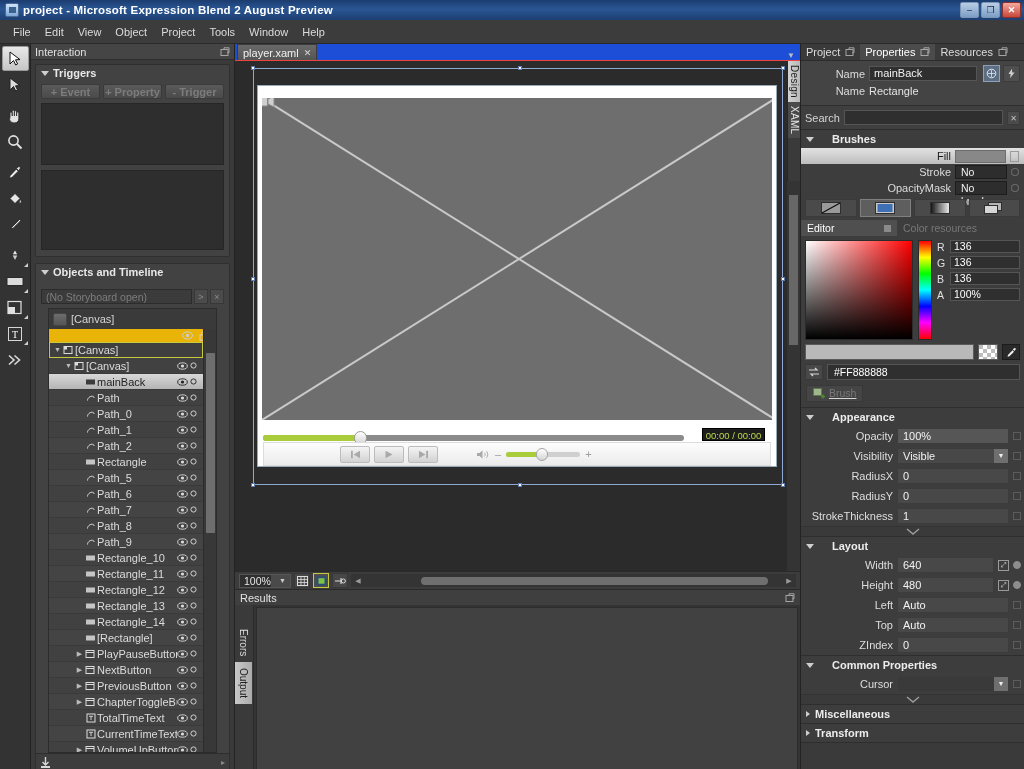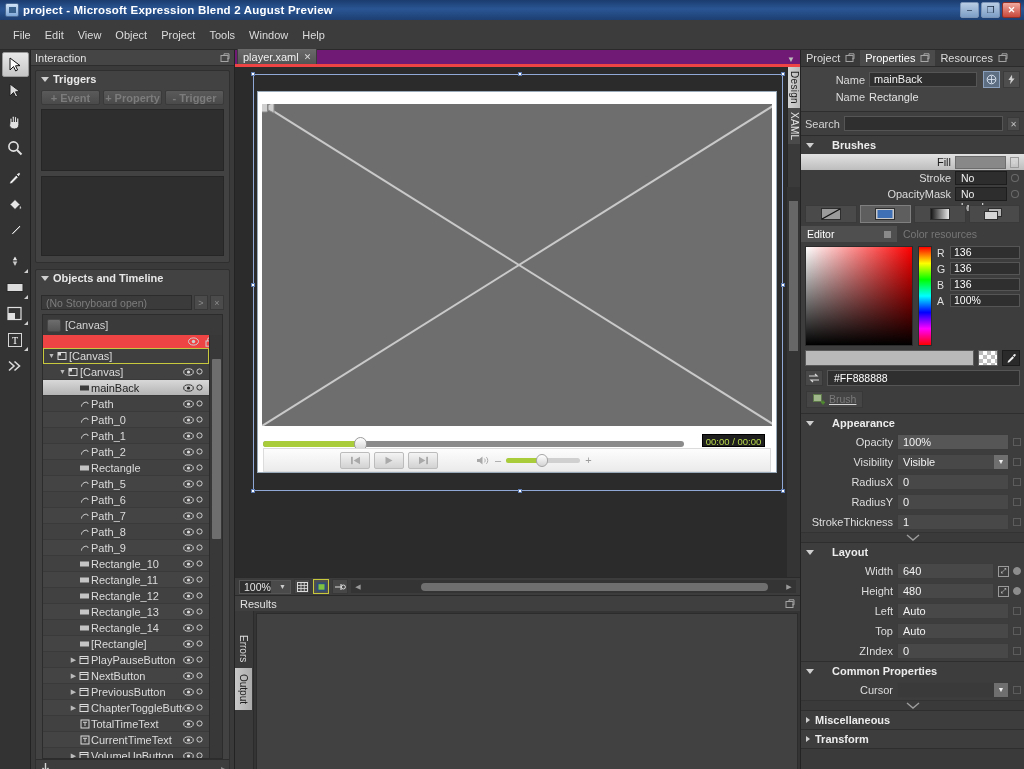--- a/index.html
+++ b/index.html
@@ -24,21 +24,21 @@
   .title-text { color:#fff; font-size:11.5px; font-weight:bold; letter-spacing:.2px; }
   .win-btns { position:absolute; right:3px; top:2px; display:flex; gap:2px; }
   .win-btn {
     width:19px; height:16px; border:1px solid #7b94b5; border-radius:2px;
     background:linear-gradient(#b9cde4,#7d9ec6); display:flex; align-items:center;
     justify-content:center; font-size:9px; color:#13243c;
   }
   .win-btn.close { background:linear-gradient(#f2a9a0,#c6473a); border-color:#8e3028; color:#fff; font-weight:bold; }
 
   
-  .menubar { height:30px; background:#3c3c3c; display:flex; align-items:center; padding-left:6px; border-bottom:1px solid #2a2a2a; }
+  .menubar { height:24px; background:#3c3c3c; display:flex; align-items:center; padding-left:6px; border-bottom:1px solid #2a2a2a; }
   .menu-item { padding:1px 7px; font-size:11px; color:#dcdcdc; }
 
   
   .body-row { display:flex; height:731px; }
 
   
   .toolbox { width:31px; background:#333; border-right:1px solid #222; padding-top:2px; }
   .tool {
     width:27px; height:25px; margin:0 auto 1px; display:flex; align-items:center;
     justify-content:center; border-radius:2px; position:relative; color:#d8d8d8;
@@ -75,21 +75,21 @@
   .trigger-body { height:80px; margin:0 5px 6px; background:#2e2e2e; border:1px solid #262626; }
 
   .storyboard-row { display:flex; align-items:center; gap:2px; margin:9px 5px 4px; }
   .storyboard-field {
     flex:1; height:15px; background:#3b3b3b; border:1px solid #2c2c2c; color:#7d7d7d;
     font-size:10.5px; padding:0 4px; line-height:14px; font-style:normal;
   }
   .sq-btn { width:14px;height:15px; background:#4b4b4b; border:1px solid #383838; color:#8d8d8d;
             font-size:9px; text-align:center; line-height:14px; }
 
-  .tree-wrap { flex:1; margin:0 6px 0; background:#ef4444; border:1px solid #2c2c2c; position:relative; overflow:hidden; }
+  .tree-wrap { flex:1; margin:0 12px 0; background:#eab308; border:1px solid #2c2c2c; position:relative; overflow:hidden; }
   .tree-top { height:20px; display:flex; align-items:center; padding:0 4px; gap:4px; background:#3a3a3a;}
   .tree-top .chip{width:14px;height:13px;background:linear-gradient(#6d6d6d,#555);border:1px solid #464646;border-radius:2px;}
   .tree-eyerow{height:13px; display:flex; justify-content:flex-end; gap:6px; padding-right:8px; align-items:center;}
   .tree-list { position:absolute; top:33px; bottom:0; left:0; right:13px; overflow:hidden; }
   .trow {
     height:16px; display:flex; align-items:center; font-size:11px; color:#dcdcdc;
     border-bottom:1px solid #3a3a3a; padding-right:4px; background:#444;
   }
   .trow.alt { background:#414141; }
   .trow.selected-outline { outline:1px solid #c9c93d; outline-offset:-1px; background:#3f3f3f; }
@@ -99,21 +99,21 @@
   .ticon { width:13px; flex:0 0 13px; display:flex; align-items:center; justify-content:center; }
   .tlabel { flex:1; white-space:nowrap; overflow:hidden; }
   .eye { margin-left:auto; width:11px; display:flex; justify-content:center;}
   .lockdot { width:11px; display:flex; justify-content:center;}
   .tree-scroll { position:absolute; right:0; top:20px; bottom:0; width:13px; background:#383838; border-left:1px solid #2c2c2c;}
   .tree-thumb { position:absolute; top:24px; left:2px; width:9px; height:180px; background:#6e6e6e; border-radius:1px;}
   .tree-foot { height:17px; background:#3d3d3d; border-top:1px solid #2d2d2d; display:flex; align-items:center; padding:0 4px; gap:4px;}
 
   
   .center { flex:1; display:flex; flex-direction:column; background:#333; position:relative; }
-  .tabstrip { height:17px; background:#701a75; display:flex; align-items:flex-end; border-bottom:3px solid #ef4444; }
+  .tabstrip { height:17px; background:#1d4ed8; display:flex; align-items:flex-end; border-bottom:1px solid #ef4444; }
   .doc-tab {
     height:16px; background:linear-gradient(#6a6a6a,#545454); border:1px solid #3b3b3b; border-bottom:none;
     display:flex; align-items:center; gap:5px; padding:0 5px; font-size:11px; color:#f0f0f0; margin-left:2px;
   }
   .tab-x { font-size:9px; color:#d9d9d9; }
   .tabstrip .spacer{flex:1;}
   .tab-caret{ color:#bbb; font-size:8px; padding-right:5px;}
 
   .artboard-area { flex:1; background:#2b2b2b; position:relative; overflow:hidden; }
   .side-tabs { position:absolute; right:0; top:0; width:13px; bottom:0; background:#3a3a3a; border-left:1px solid #272727; }

